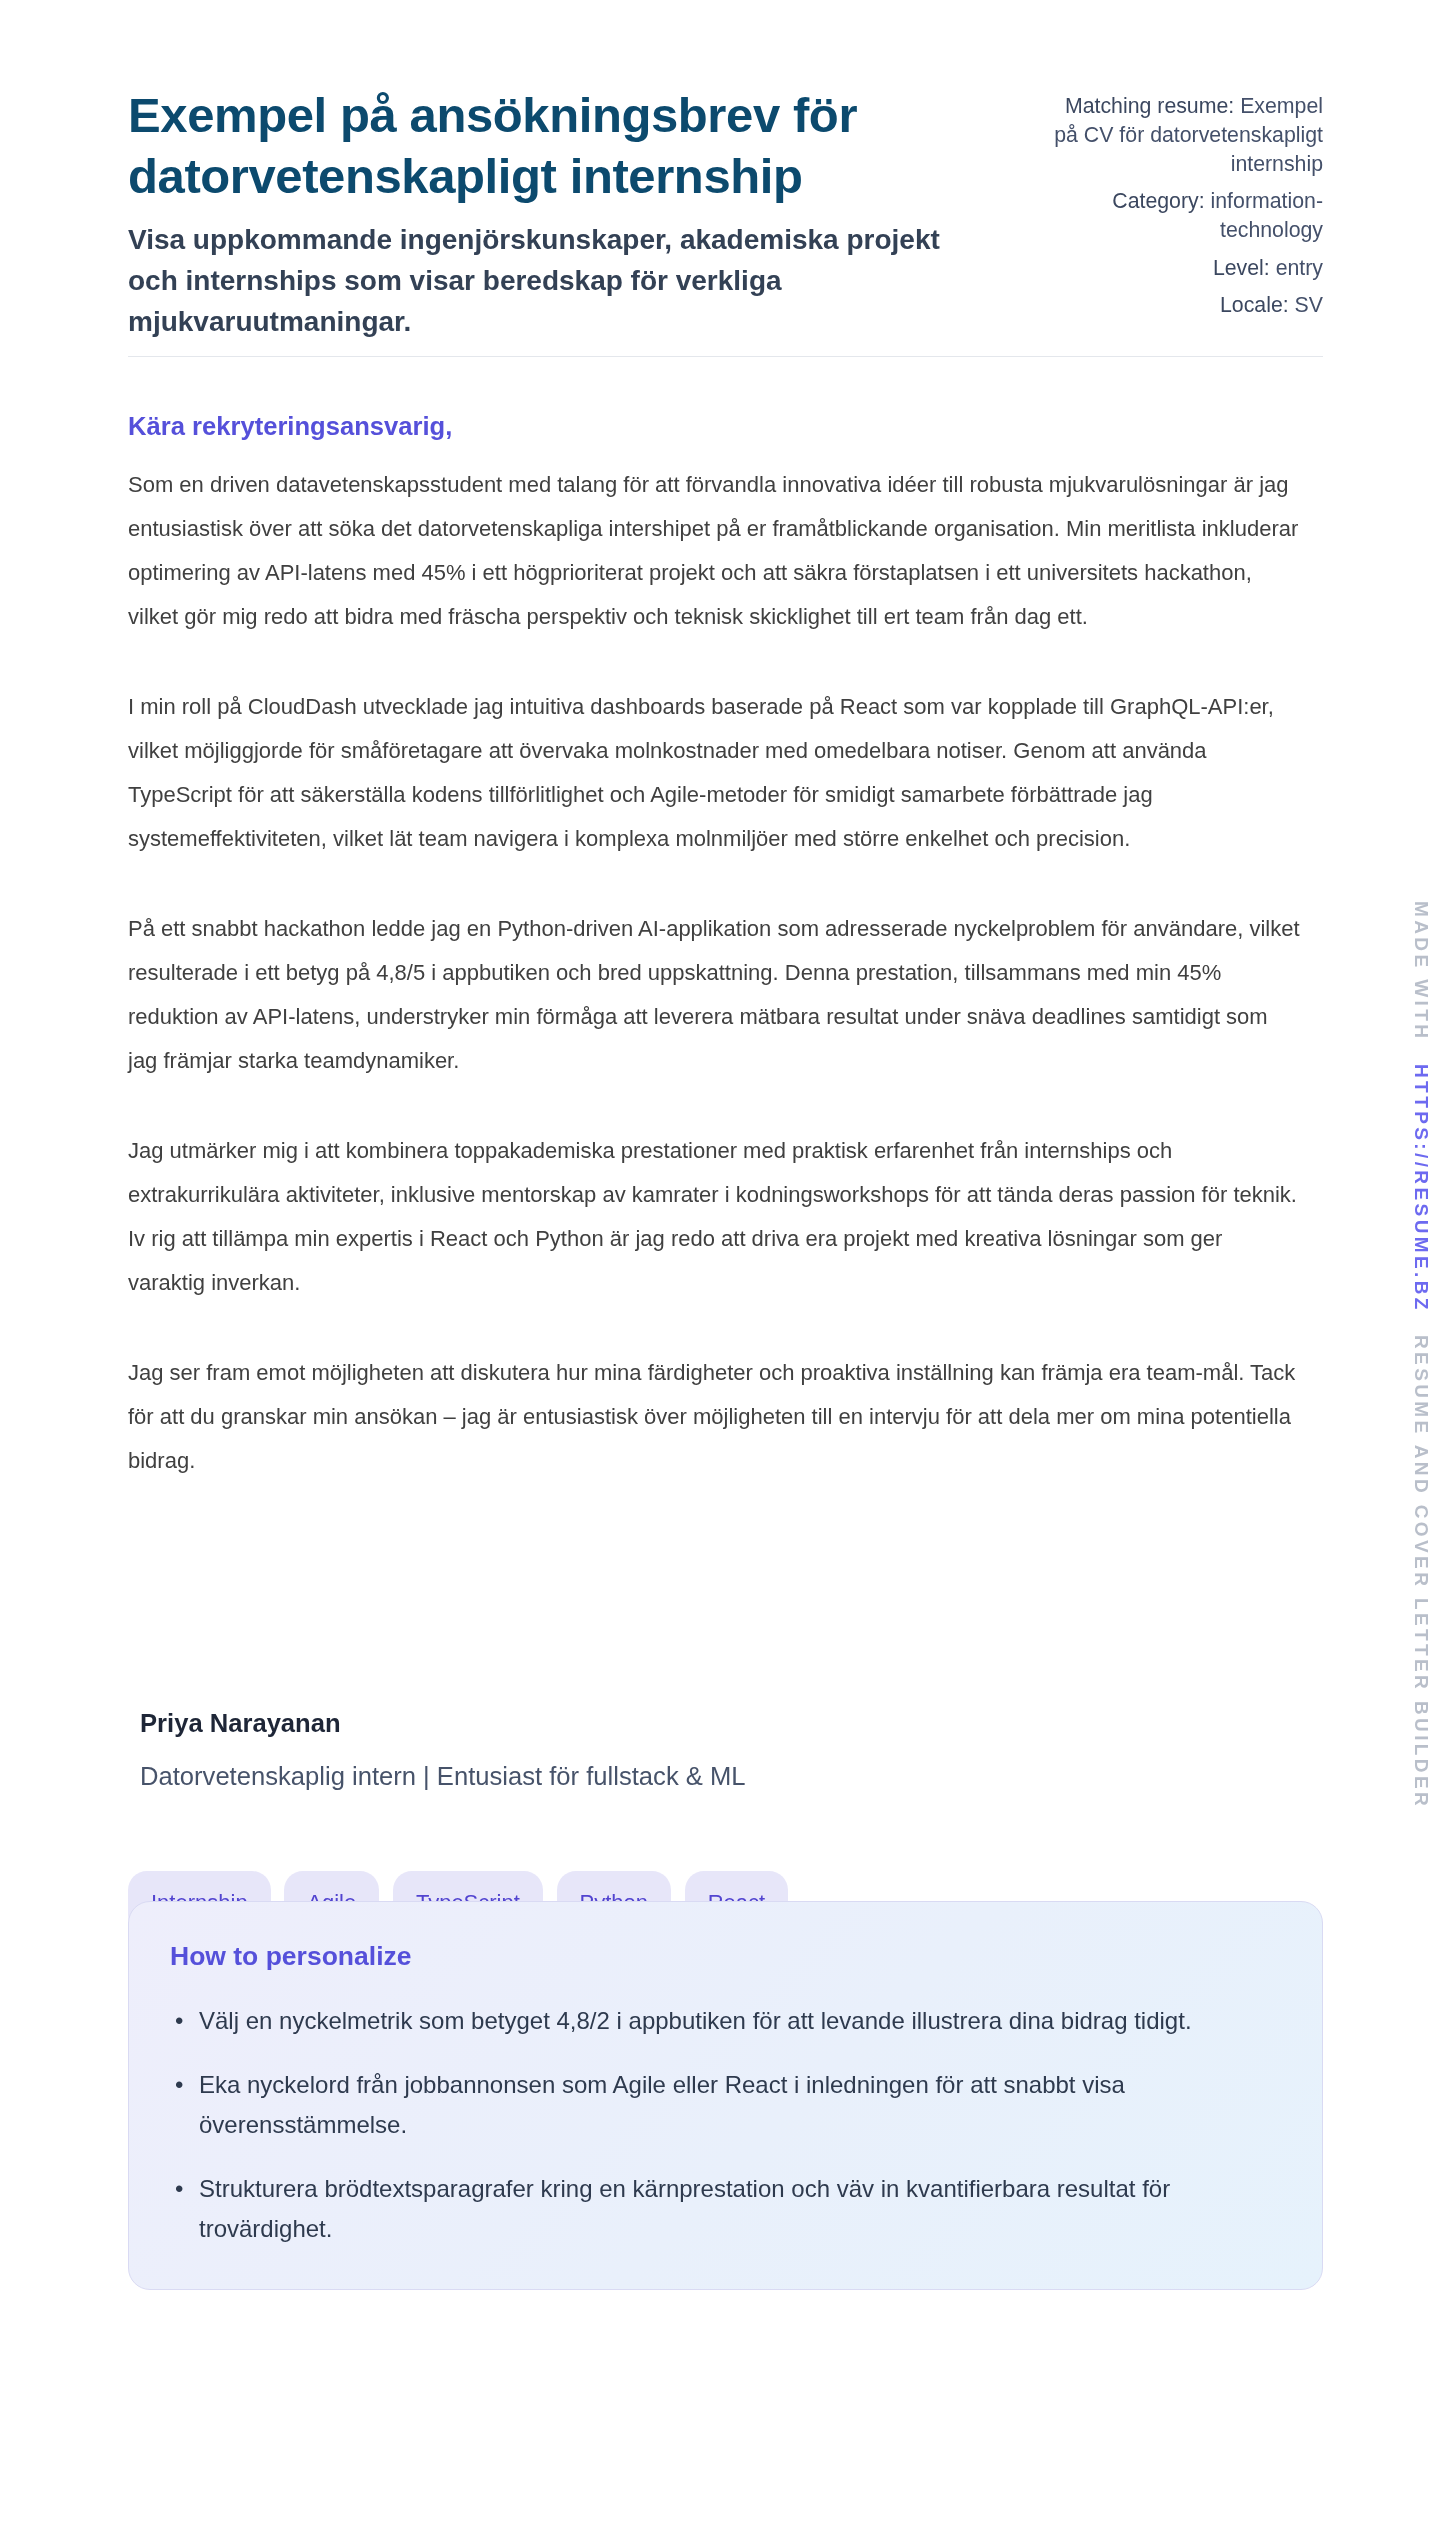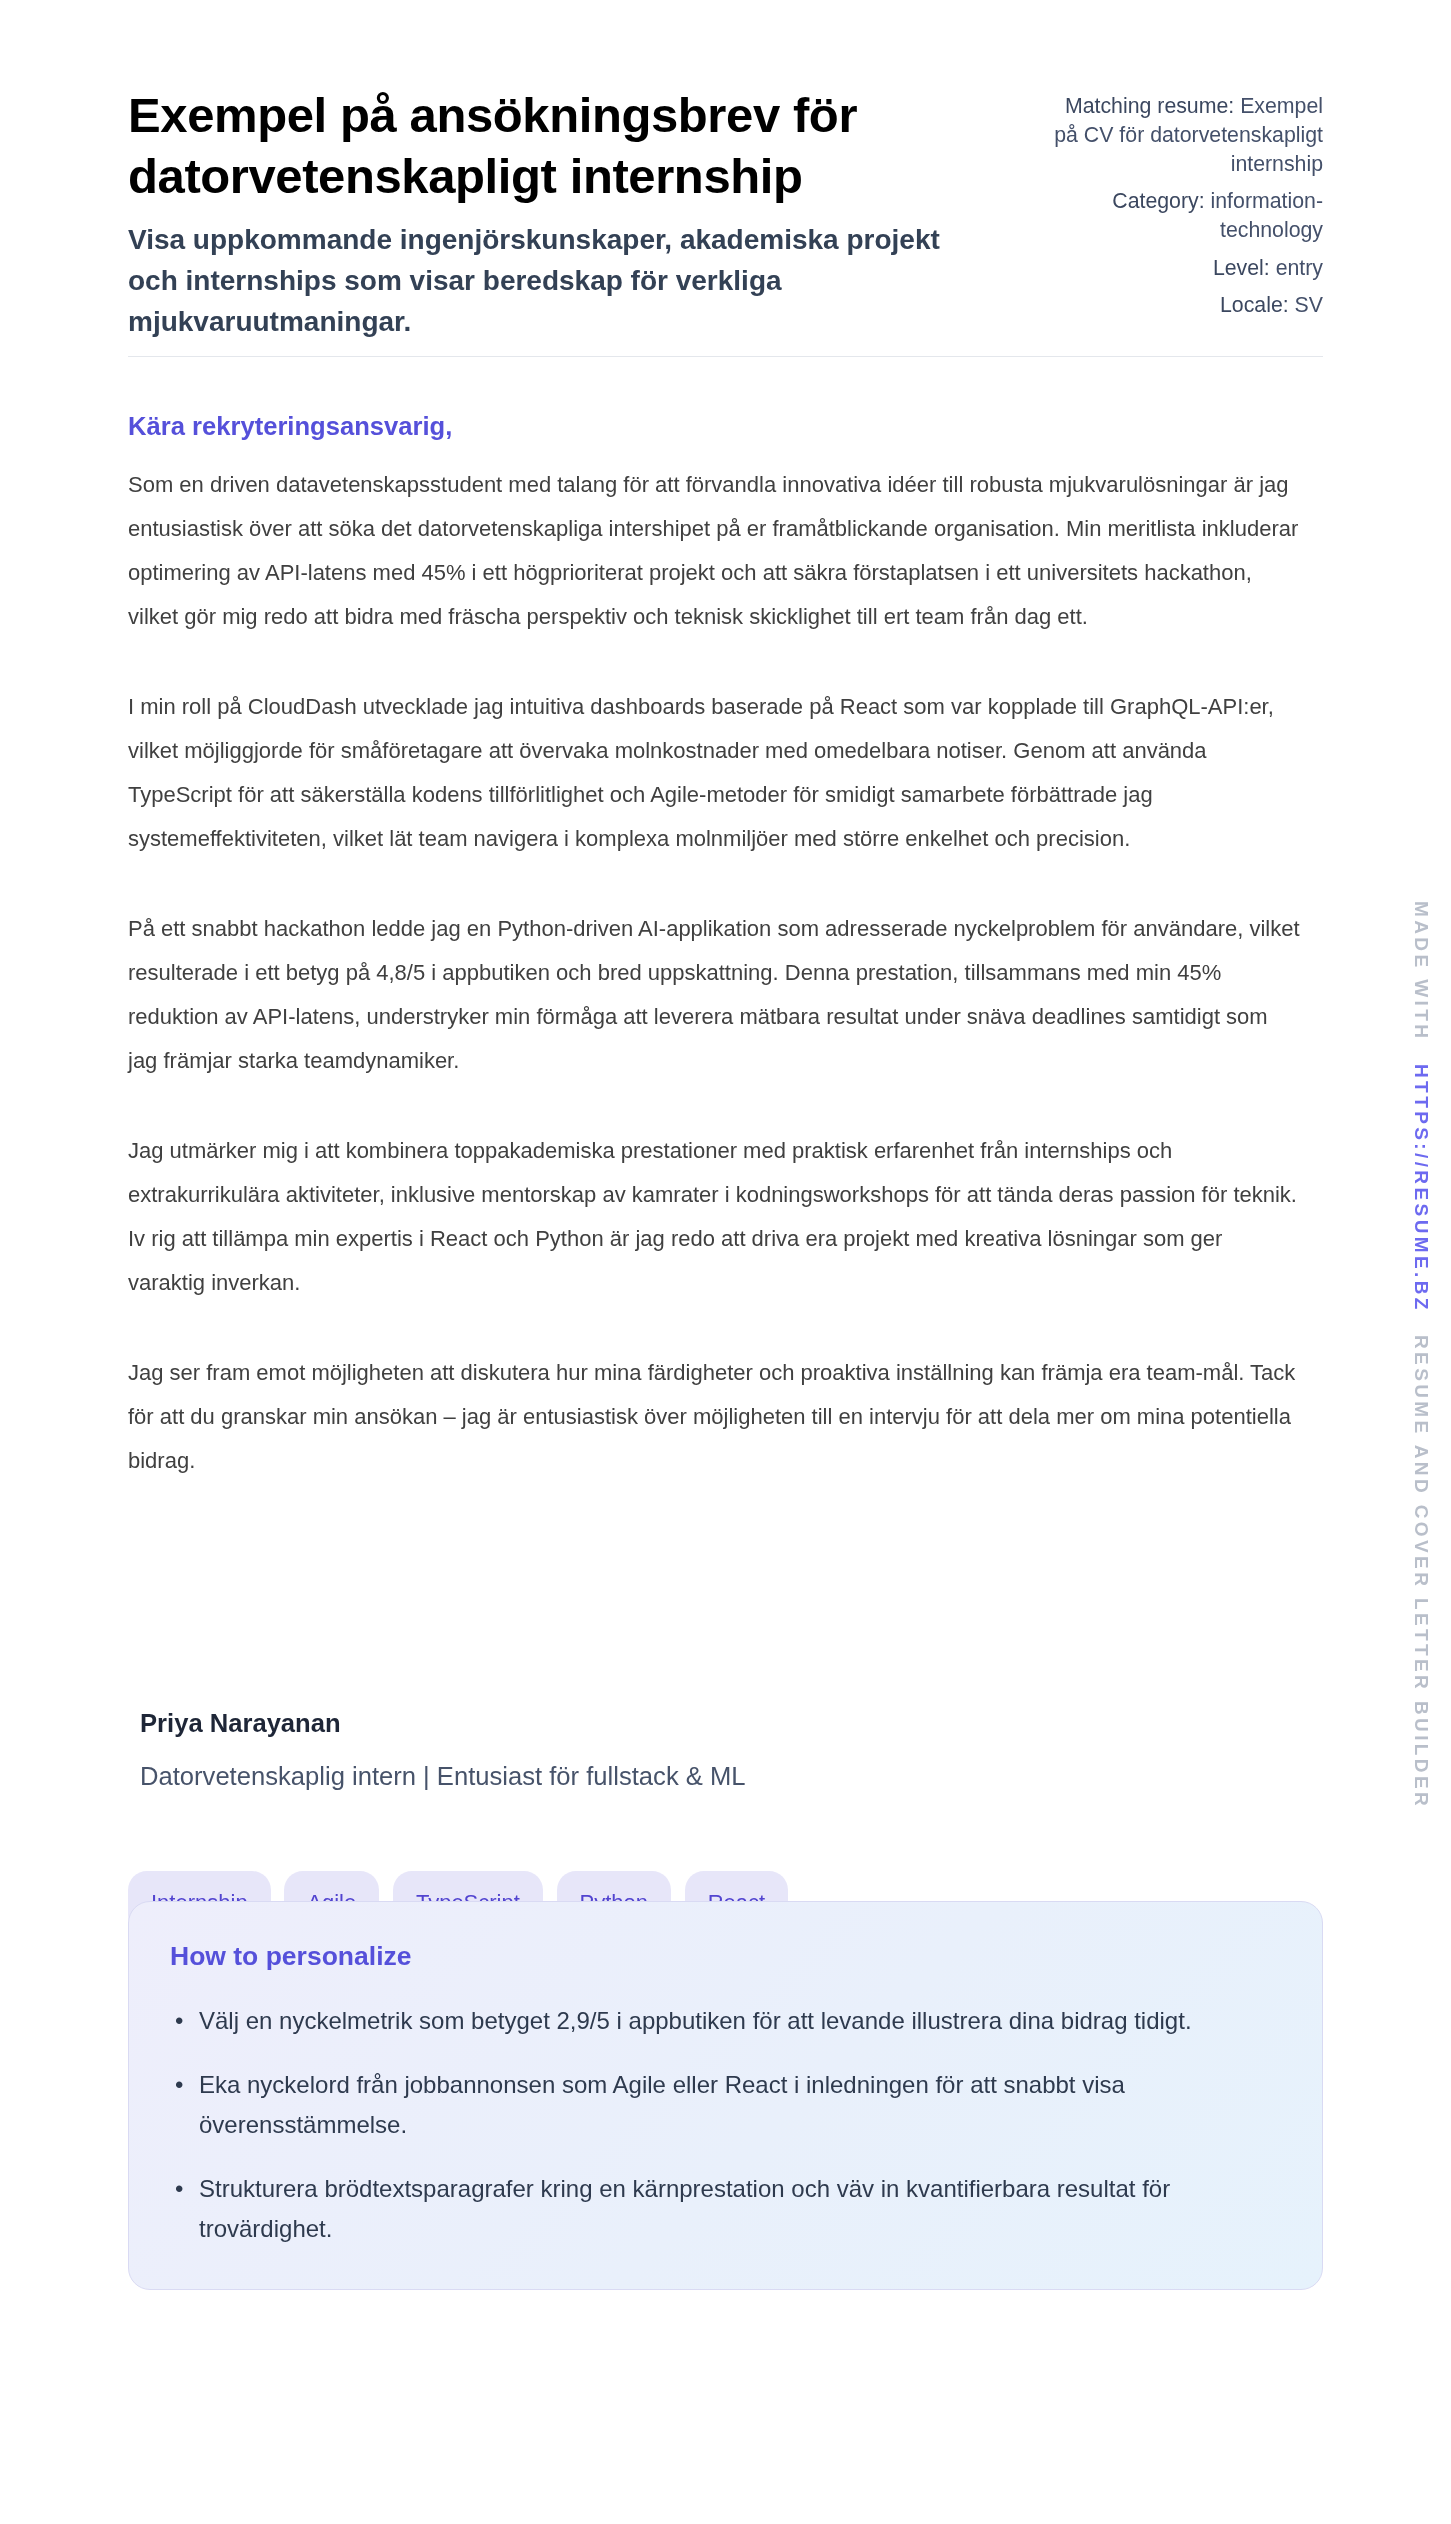--- a/index.html
+++ b/index.html
@@ -13,21 +13,21 @@
   }
   .content{padding:85px 128px 0 128px;width:1195px;}
 
   
   .header{display:flex;justify-content:space-between;align-items:flex-start;}
   .header-left{width:854px;}
   h1.title{
     margin:0;
     font-size:49px;line-height:61px;font-weight:700;
     letter-spacing:-0.4px;
-    color:#000000;
+    color:#0c4a6e;
     max-width:845px;
   }
   .subtitle{
     margin:12px 0 0 0;
     font-size:28px;line-height:41px;font-weight:700;
     color:#334155;
     max-width:837px;
   }
   .meta{width:299px;text-align:right;font-size:21.3px;line-height:29px;color:#44506a;padding-top:6.8px;}
   .meta-item{margin-bottom:8.5px;}
@@ -155,21 +155,21 @@
     <span class="tag">Internship</span>
     <span class="tag">Agile</span>
     <span class="tag">TypeScript</span>
     <span class="tag">Python</span>
     <span class="tag">React</span>
   </div>
 
   <section class="tips">
     <h2 class="tips-heading">How to personalize</h2>
     <ul class="tips-list">
-      <li>Välj en nyckelmetrik som betyget 2,9/5 i appbutiken för att levande illustrera dina bidrag tidigt.</li>
+      <li>Välj en nyckelmetrik som betyget 4,8/2 i appbutiken för att levande illustrera dina bidrag tidigt.</li>
       <li>Eka nyckelord från jobbannonsen som Agile eller React i inledningen för att snabbt visa överensstämmelse.</li>
       <li>Strukturera brödtextsparagrafer kring en kärnprestation och väv in kvantifierbara resultat för trovärdighet.</li>
     </ul>
   </section>
 
   <div class="watermark">
     <span class="wm-prefix">MADE WITH</span>
     <a href="#" class="wm-link">HTTPS://RESUME.BZ</a>
     <span class="wm-suffix">RESUME AND COVER LETTER BUILDER</span>
   </div>

